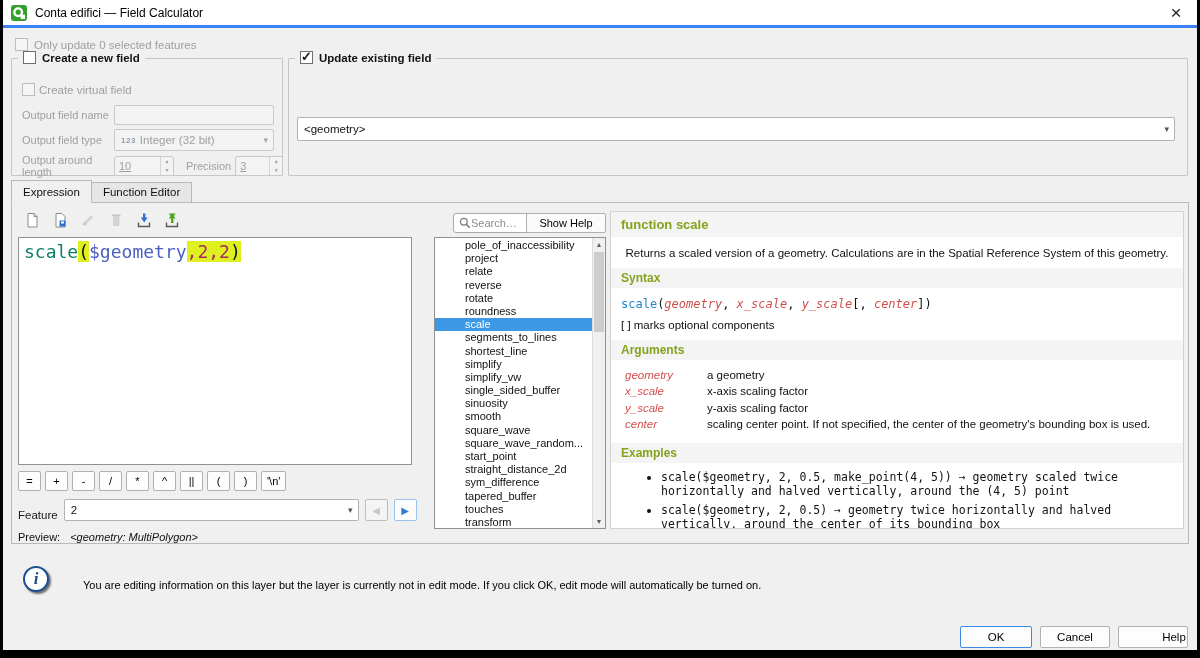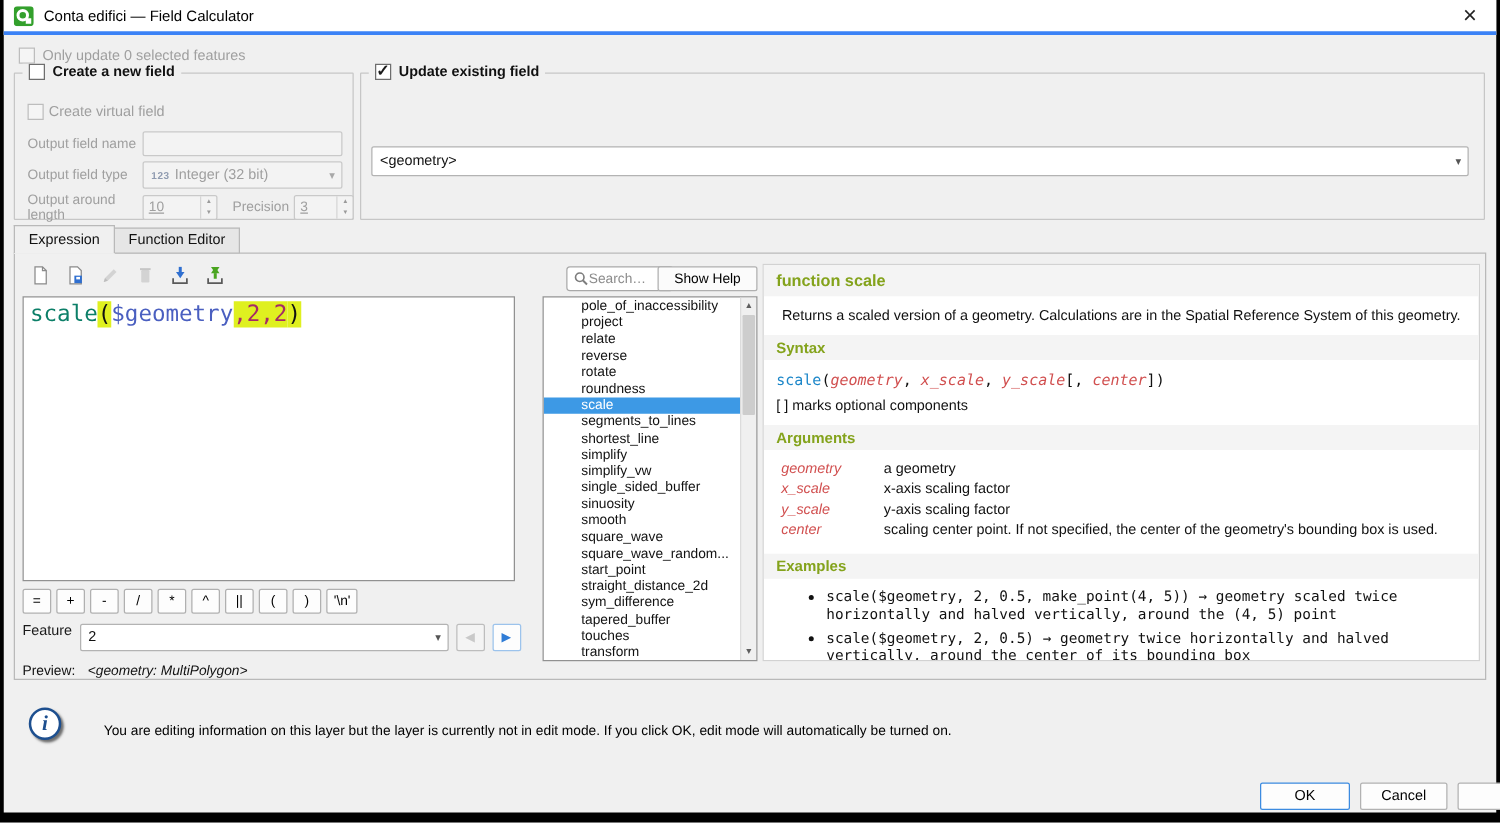--- a/index.html
+++ b/index.html
@@ -71,21 +71,21 @@
   .tok.fn { color:#0c7f68; }
   .tok.var { color:#4a5fc0; }
   .tok.num { color:#a52a66; }
   .tok.hl { background:#dff020; }
 
   
   .ops { position:absolute; left:6px; top:268px; display:flex; gap:4px; }
   .opbtn { min-width:23px; height:20px; border:1px solid #b0b0b0; background:#fdfdfd; border-radius:2px; font-size:11px; display:flex; align-items:center; justify-content:center; padding:0 5px; font-family:"Liberation Sans",sans-serif; }
 
   
-  .featrow { position:absolute; left:6px; top:296px; display:flex; align-items:flex-start; gap:6px; }
+  .featrow { position:absolute; left:6px; top:296px; display:flex; align-items:flex-end; gap:6px; }
   .flabel2 { font-size:11.5px; color:#1a1a1a; }
   .feat-combo { width:295px; }
   .navbtn { width:23px; height:22px; border:1px solid #bdbdbd; background:#f4f4f4; border-radius:2px; display:flex; align-items:center; justify-content:center; font-size:10px; padding:0; }
   .navbtn.prev { color:#c9c9c9; }
   .navbtn.next { color:#2f7cd6; background:#fdfdfd; border-color:#9cc3ec; }
 
   .previewrow { position:absolute; left:6px; top:328px; font-size:11px; display:flex; gap:10px; }
   .previewrow .pv { font-style:italic; }
 
   
@@ -114,21 +114,21 @@
   .h-args { padding:7px 10px 9px 14px; }
   .h-arg-row { display:flex; margin:1px 0; line-height:1.35; }
   .h-arg-name { width:82px; flex:none; color:#d14f4f; font-style:italic; }
   .h-examples { margin:7px 16px 0; padding-left:34px; font-family:"DejaVu Sans Mono", monospace; font-size:11.5px; line-height:1.25; }
   .h-examples li { margin-bottom:4px; }
 
   
   .info-icon { position:absolute; left:20px; top:538px; width:26px; height:26px; border-radius:50%; border:2px solid #1d4f8f; background:#fff; color:#1d4f8f; font-family:"Liberation Serif", serif; font-style:italic; font-weight:bold; font-size:17px; display:flex; align-items:center; justify-content:center; box-shadow:2px 2px 2px rgba(0,0,0,0.55); }
   .info-text { position:absolute; left:80px; top:551px; font-size:11px; color:#000; }
 
-  .btn { position:absolute; top:598px; height:22px; border:1px solid #b2b2b2; background:#fdfdfd; border-radius:2px; font-size:11.5px; font-family:"Liberation Sans",sans-serif; display:flex; align-items:center; justify-content:center;margin-left:48px; }
+  .btn { position:absolute; top:598px; height:22px; border:1px solid #b2b2b2; background:#fdfdfd; border-radius:2px; font-size:11.5px; font-family:"Liberation Sans",sans-serif; display:flex; align-items:center; justify-content:center; }
   .btn.ok { left:957px; width:72px; border-color:#3c8be0; }
   .btn.cancel { left:1037px; width:70px; }
   .btn.helpbtn { left:1115px; width:70px;padding-left:48px; }
 </style>
 </head>
 <body>
 
 <div class="dialog">
 
   <div class="titlebar">

